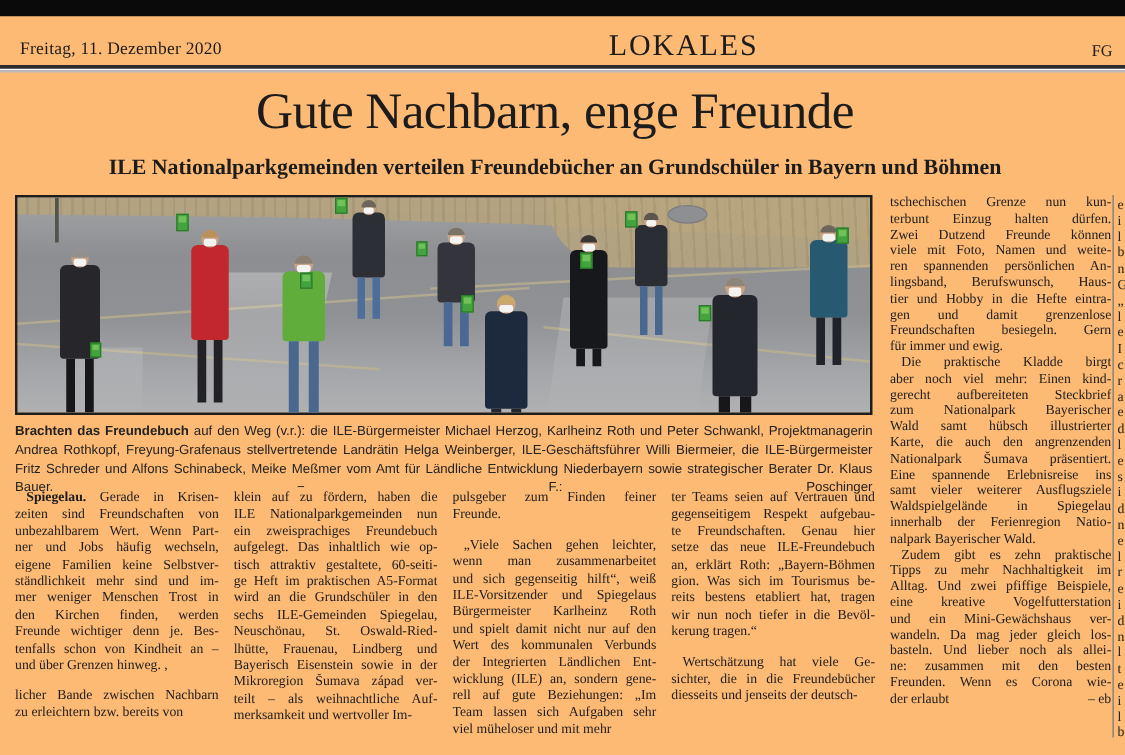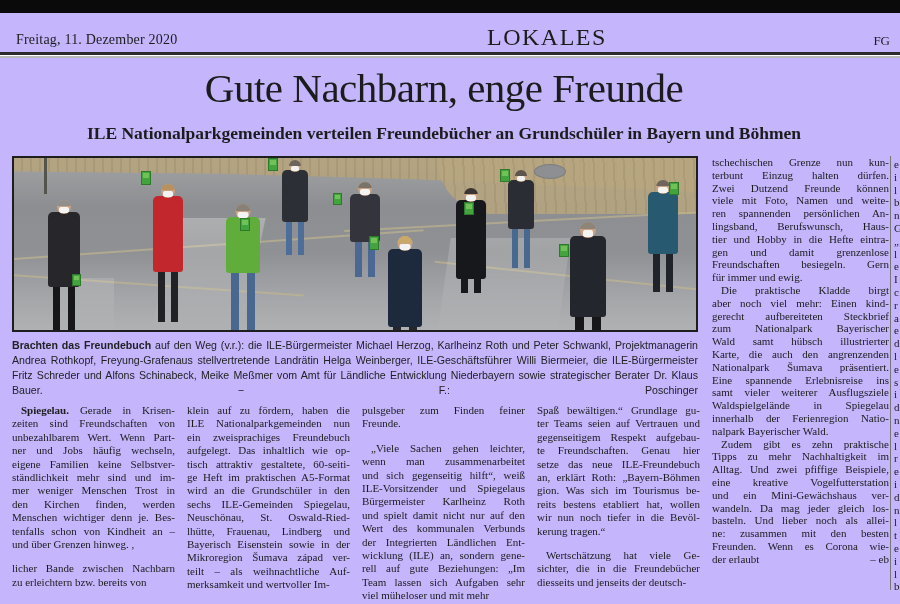--- a/index.html
+++ b/index.html
@@ -1,16 +1,16 @@
 <!DOCTYPE html>
 <html><head>
 <meta charset="utf-8">
 <style>
   html,body{margin:0;padding:0;background:#e8e8e8;}
-  .page{position:relative;width:900px;height:604px;background:#c4b5fd;overflow:hidden;
+  .page{position:relative;width:900px;height:604px;background:#fdba74;overflow:hidden;
         font-family:"Liberation Serif","DejaVu Serif",serif;color:#1c1c1c;}
   .topbar{position:absolute;left:0;top:0;width:900px;height:13px;background:#0a0a0a;}
   .masthead-date{position:absolute;left:16px;top:32px;font-size:14px;letter-spacing:.2px;}
   .masthead-section{position:absolute;left:487px;top:24px;font-size:24px;letter-spacing:1.5px;}
   .masthead-code{position:absolute;right:10px;top:33px;font-size:13px;}
   .head-rule{position:absolute;left:0;top:52px;width:900px;height:3px;background:#2c2c2c;border-bottom:1px solid #fff;box-shadow:0 2px 0 #b9b9b9;}
   .headline{position:absolute;left:0;top:64px;width:888px;text-align:center;font-size:41px;font-weight:500;letter-spacing:-.5px;}
   .subheadline{position:absolute;left:0;top:123px;width:888px;text-align:center;font-size:17.5px;font-weight:bold;}
 
   
@@ -43,21 +43,21 @@
   .book{position:absolute;z-index:5;background:#43a33e;border:1px solid #2c7a2a;box-sizing:border-box;}
   .book:after{content:"";position:absolute;left:15%;top:12%;width:70%;height:40%;background:#7cc95f;opacity:.8;}
 
   
   .caption{position:absolute;left:12px;top:338px;width:686px;
      font-family:"Liberation Sans","DejaVu Sans",sans-serif;font-size:10.6px;line-height:15px;
      text-align:justify;text-align-last:justify;color:#222;}
   .caption b{font-weight:bold;}
 
   
-  .cols{position:absolute;left:12px;top:404px;width:694px;display:grid;grid-template-columns:repeat(4,163px);column-gap:12px;}
+  .cols{position:absolute;left:12px;top:392px;width:694px;display:grid;grid-template-columns:repeat(4,163px);column-gap:12px;}
   .rightcol{position:absolute;left:712px;top:156px;width:177px;}
   .line{font-size:11px;line-height:13.4px;text-align:justify;text-align-last:justify;white-space:nowrap;overflow:hidden;}
   .rightcol .line{line-height:12.8px;}
   .line.pend{text-align-last:left;}
   .line.indent{text-indent:9px;}
   .line.spread{display:flex;justify-content:space-between;white-space:normal;}
   .para.gap{margin-top:11px;}
   .line b{font-weight:bold;}
 
   .col-rule{position:absolute;left:890px;top:156px;width:1px;height:434px;background:#777;}
@@ -219,21 +219,21 @@
     <div class="col">
         <div class="para">
           <div class="line indent"><b>Spiegelau.</b> Gerade in Krisen-</div>
           <div class="line">zeiten sind Freundschaften von</div>
           <div class="line">unbezahlbarem Wert. Wenn Part-</div>
           <div class="line">ner und Jobs häufig wechseln,</div>
           <div class="line">eigene Familien keine Selbstver-</div>
           <div class="line">ständlichkeit mehr sind und im-</div>
           <div class="line">mer weniger Menschen Trost in</div>
           <div class="line">den Kirchen finden, werden</div>
-          <div class="line">Menschen wichtiger denn je. Bes-</div>
+          <div class="line">Freunde wichtiger denn je. Bes-</div>
           <div class="line">tenfalls schon von Kindheit an –</div>
           <div class="line pend">und über Grenzen hinweg. ,</div>
         </div>
         <div class="para gap">
           <div class="line">licher Bande zwischen Nachbarn</div>
           <div class="line pend">zu erleichtern bzw. bereits von</div>
         </div>
       </div>
     <div class="col">
         <div class="para">
@@ -268,28 +268,27 @@
           <div class="line">Wert des kommunalen Verbunds</div>
           <div class="line">der Integrierten Ländlichen Ent-</div>
           <div class="line">wicklung (ILE) an, sondern gene-</div>
           <div class="line">rell auf gute Beziehungen: „Im</div>
           <div class="line">Team lassen sich Aufgaben sehr</div>
           <div class="line pend">viel müheloser und mit mehr</div>
         </div>
       </div>
     <div class="col">
         <div class="para">
-          <div class="line">Spaß bewältigen.“ Grundlage gu-</div>
           <div class="line">ter Teams seien auf Vertrauen und</div>
           <div class="line">gegenseitigem Respekt aufgebau-</div>
           <div class="line">te Freundschaften. Genau hier</div>
           <div class="line">setze das neue ILE-Freundebuch</div>
           <div class="line">an, erklärt Roth: „Bayern-Böhmen</div>
           <div class="line">gion. Was sich im Tourismus be-</div>
-          <div class="line">reits bestens etabliert hat, wollen</div>
+          <div class="line">reits bestens etabliert hat, tragen</div>
           <div class="line">wir nun noch tiefer in die Bevöl-</div>
           <div class="line pend">kerung tragen.“</div>
         </div>
         <div class="para gap">
           <div class="line indent">Wertschätzung hat viele Ge-</div>
           <div class="line">sichter, die in die Freundebücher</div>
           <div class="line pend">diesseits und jenseits der deutsch-</div>
         </div>
       </div>
   </div>

